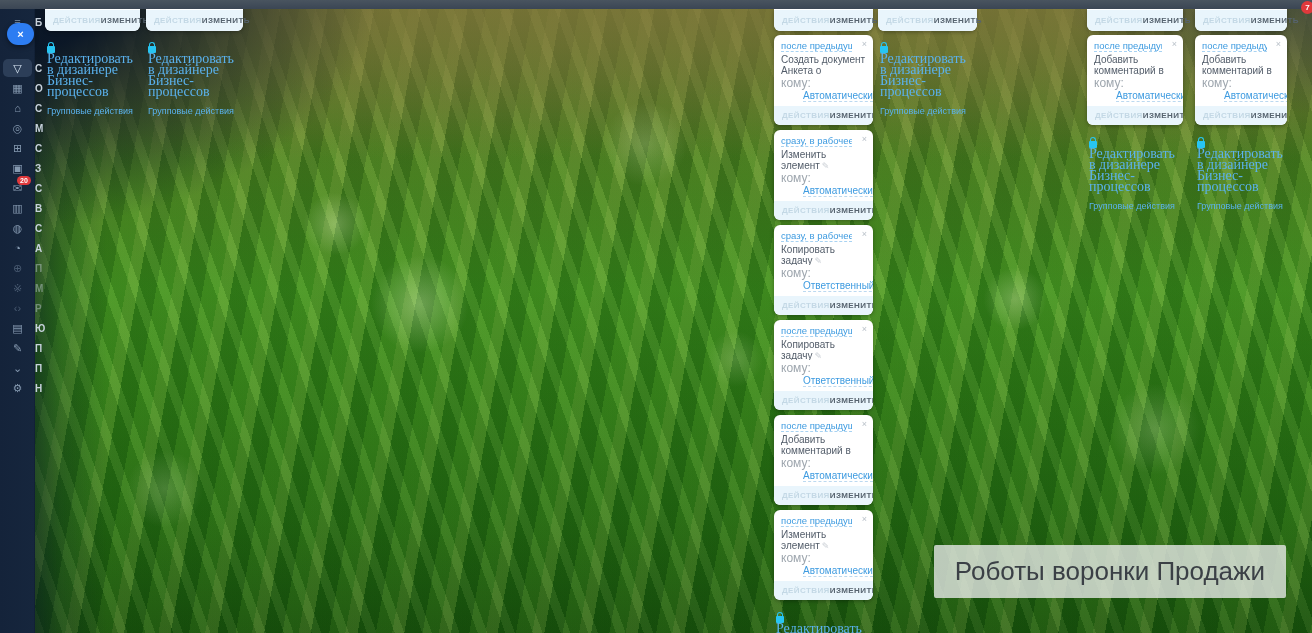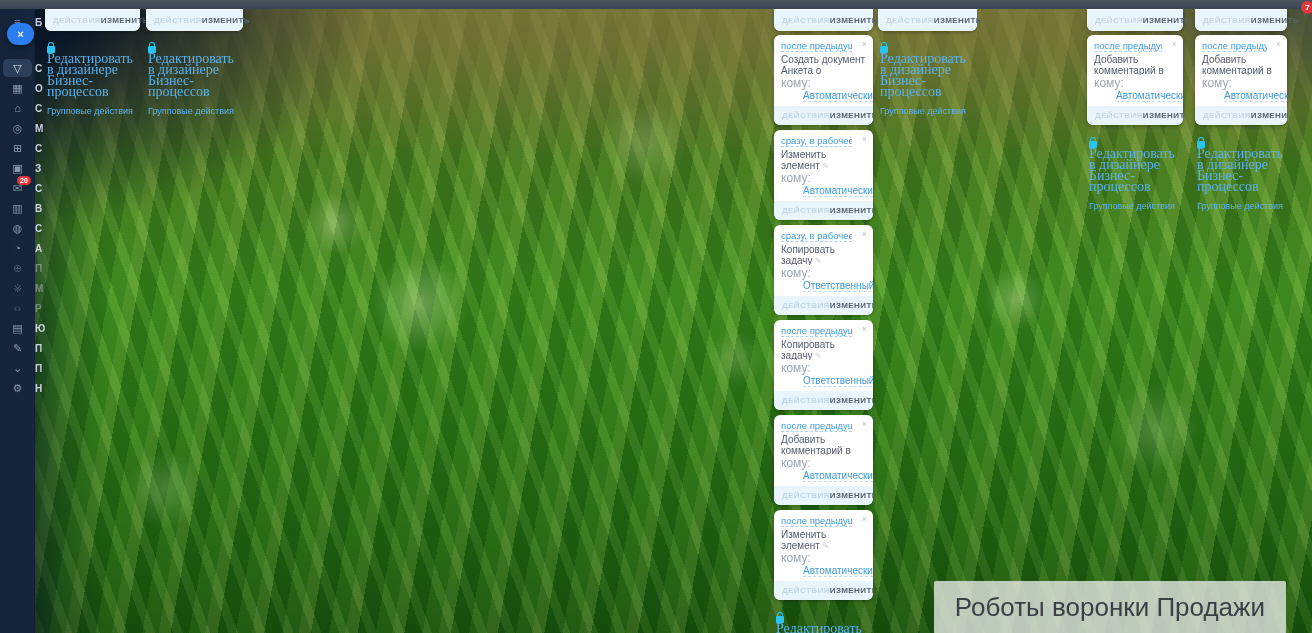--- a/index.html
+++ b/index.html
@@ -74,21 +74,21 @@
 
   .col-links{padding:7px 2px 0;}
   .designer-link{font-size:14px;line-height:11px;color:#5ab2ee;font-family:Liberation Serif, serif;}
   .lock{width:8px;height:7px;background:#27c5f2;border-radius:1px;position:relative;display:inline-block;
     margin-right:3px;vertical-align:-1px;}
   .lock:before{content:'';position:absolute;top:-4px;left:1px;width:4px;height:3px;
     border:1.5px solid #27c5f2;border-bottom:none;border-radius:3px 3px 0 0;}
   .group-link{margin-top:9px;font-size:9px;color:#5ab2ee;}
 
   
-  .plate{position:absolute;right:26px;top:572px;height:53px;line-height:53px;padding:0 21px;
+  .plate{position:absolute;right:26px;top:536px;height:53px;line-height:53px;padding:0 21px;
     background:rgba(233,234,234,.78);color:#3b4046;font-size:26px;border-radius:2px;white-space:nowrap;}
 </style>
 </head>
 <body>
 
 <div class="screen">
 
   <div class="topbar"></div>
   <div class="badge-tr">7</div>
 

